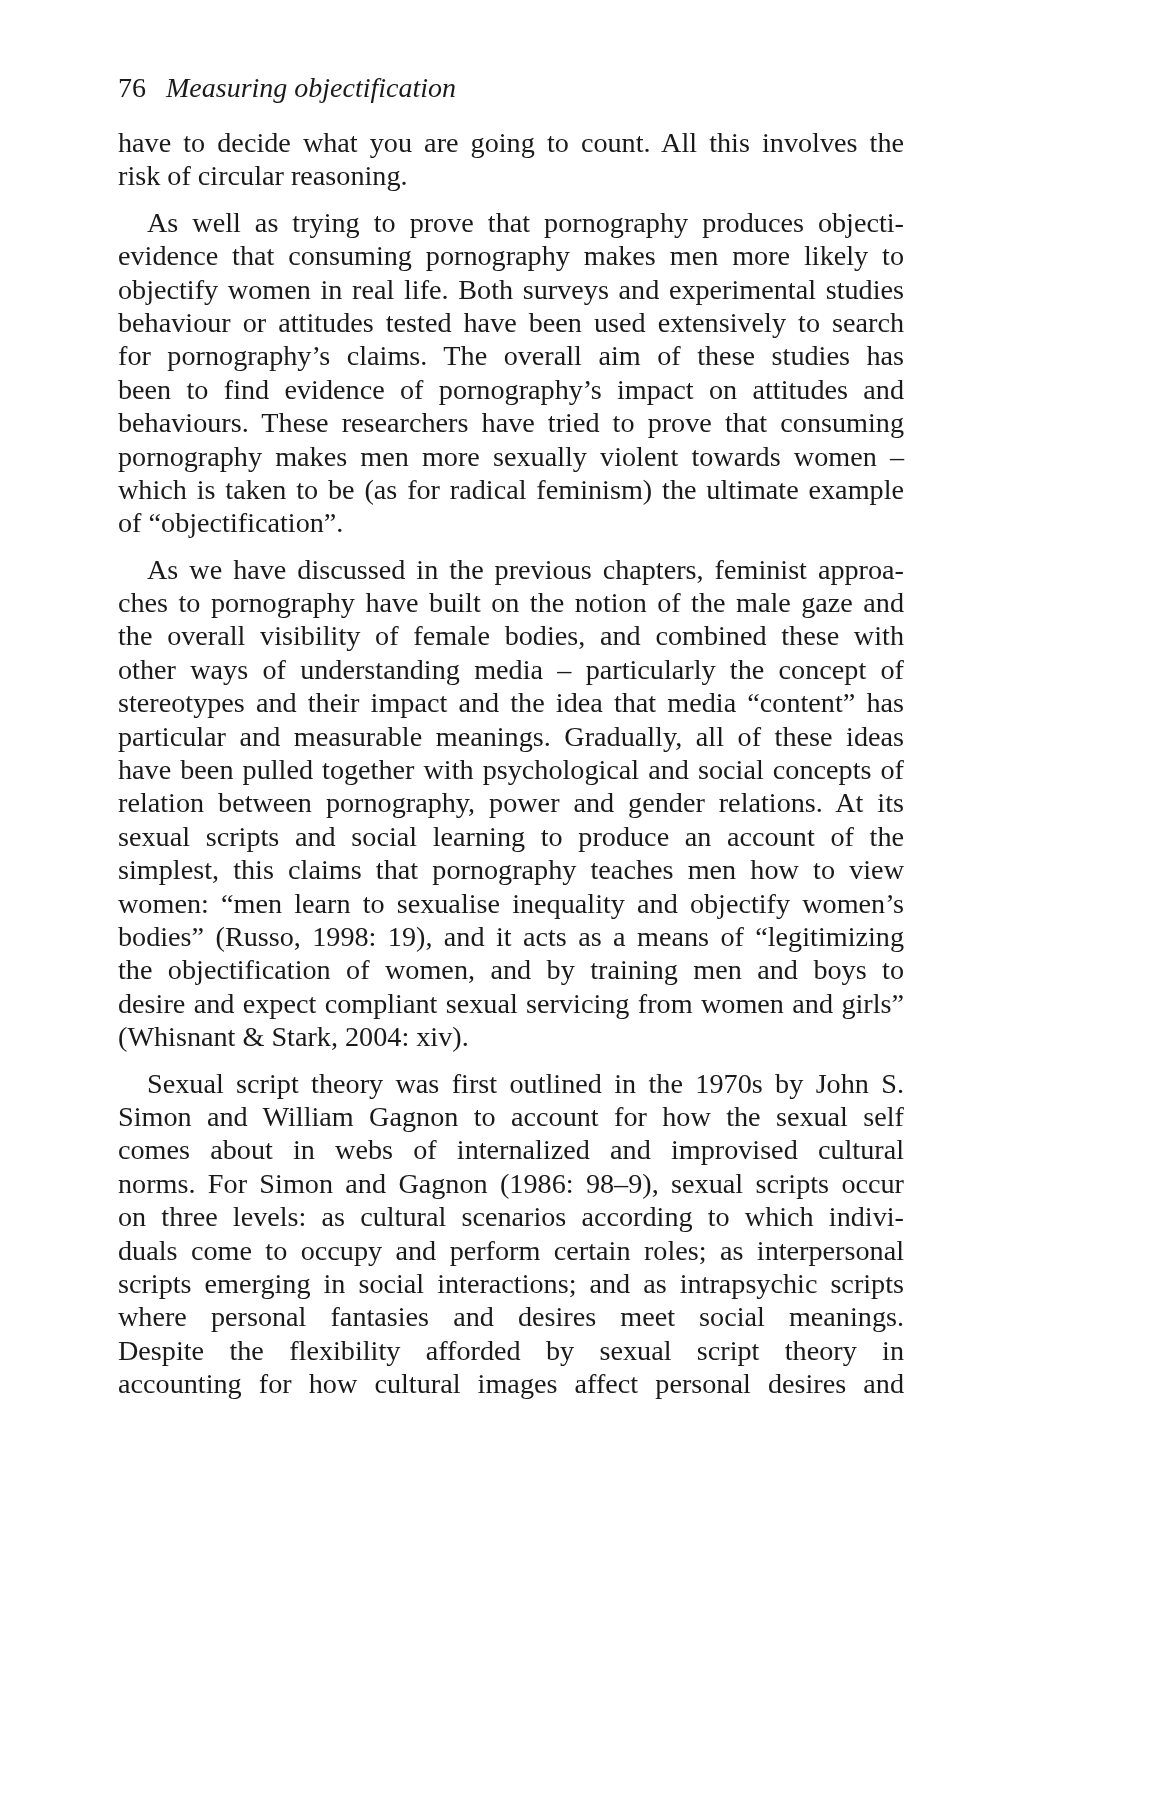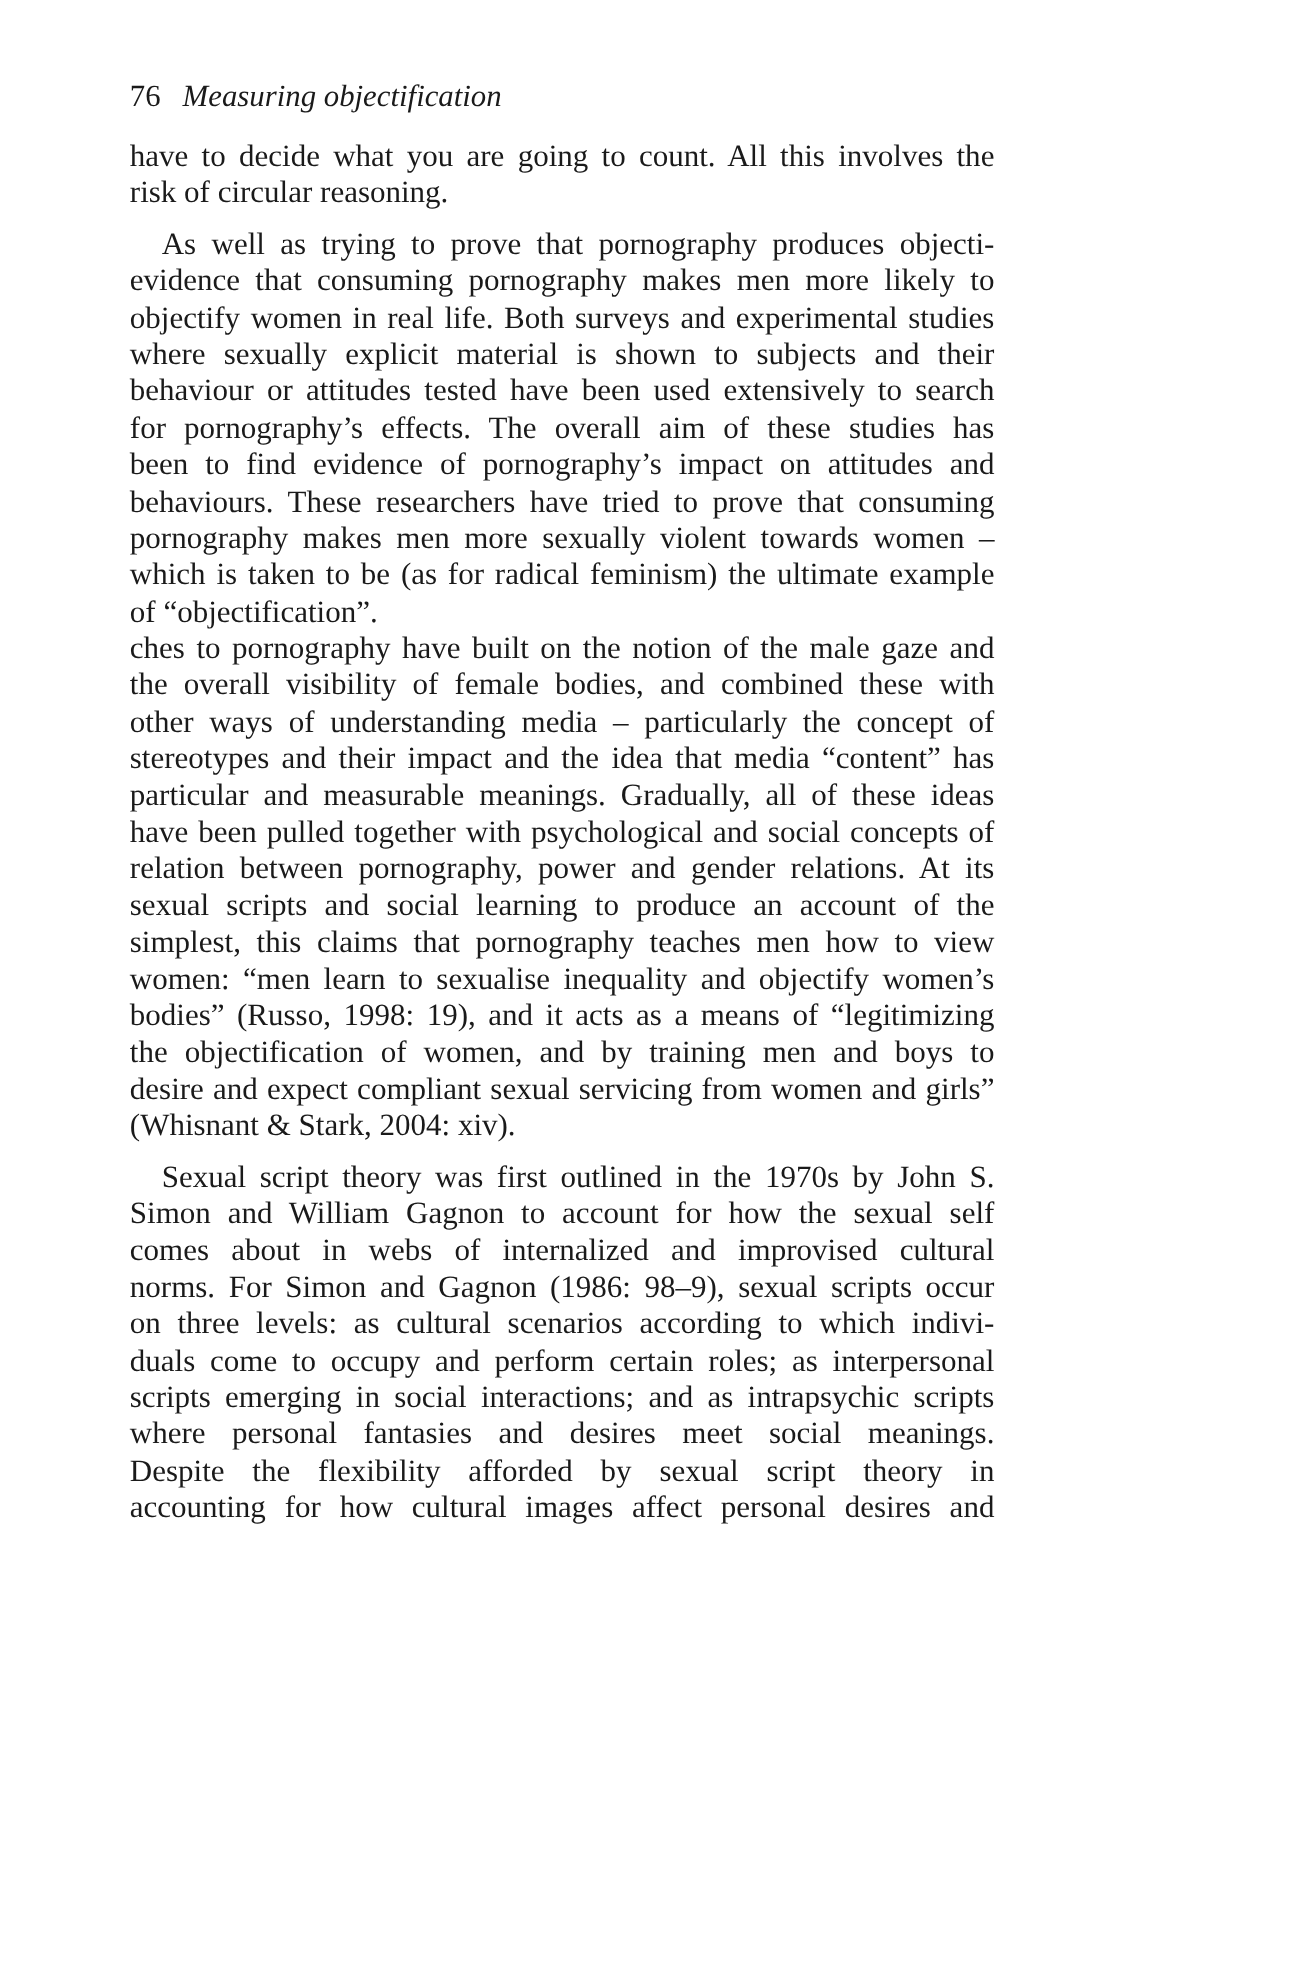--- a/index.html
+++ b/index.html
@@ -36,30 +36,30 @@
 
   <div class="body-text" id="body-text">
       <div class="paragraph">
         <div class="line">have to decide what you are going to count. All this involves the</div>
         <div class="line last">risk of circular reasoning.</div>
       </div>
       <div class="paragraph">
         <div class="line indent">As well as trying to prove that pornography produces objecti-</div>
         <div class="line">evidence that consuming pornography makes men more likely to</div>
         <div class="line">objectify women in real life. Both surveys and experimental studies</div>
-        <div class="line">where sexually explicit material is shown to subjects and their</div>
         <div class="line">behaviour or attitudes tested have been used extensively to search</div>
-        <div class="line">for pornography’s effects. The overall aim of these studies has</div>
+        <div class="line">for pornography’s claims. The overall aim of these studies has</div>
         <div class="line">been to find evidence of pornography’s impact on attitudes and</div>
         <div class="line">behaviours. These researchers have tried to prove that consuming</div>
         <div class="line">pornography makes men more sexually violent towards women –</div>
         <div class="line">which is taken to be (as for radical feminism) the ultimate example</div>
         <div class="line last">of “objectification”.</div>
       </div>
       <div class="paragraph">
+        <div class="line indent">As we have discussed in the previous chapters, feminist approa-</div>
         <div class="line">ches to pornography have built on the notion of the male gaze and</div>
         <div class="line">the overall visibility of female bodies, and combined these with</div>
         <div class="line">other ways of understanding media – particularly the concept of</div>
         <div class="line">stereotypes and their impact and the idea that media “content” has</div>
         <div class="line">particular and measurable meanings. Gradually, all of these ideas</div>
         <div class="line">have been pulled together with psychological and social concepts of</div>
         <div class="line">relation between pornography, power and gender relations. At its</div>
         <div class="line">sexual scripts and social learning to produce an account of the</div>
         <div class="line">simplest, this claims that pornography teaches men how to view</div>
         <div class="line">women: “men learn to sexualise inequality and objectify women’s</div>

